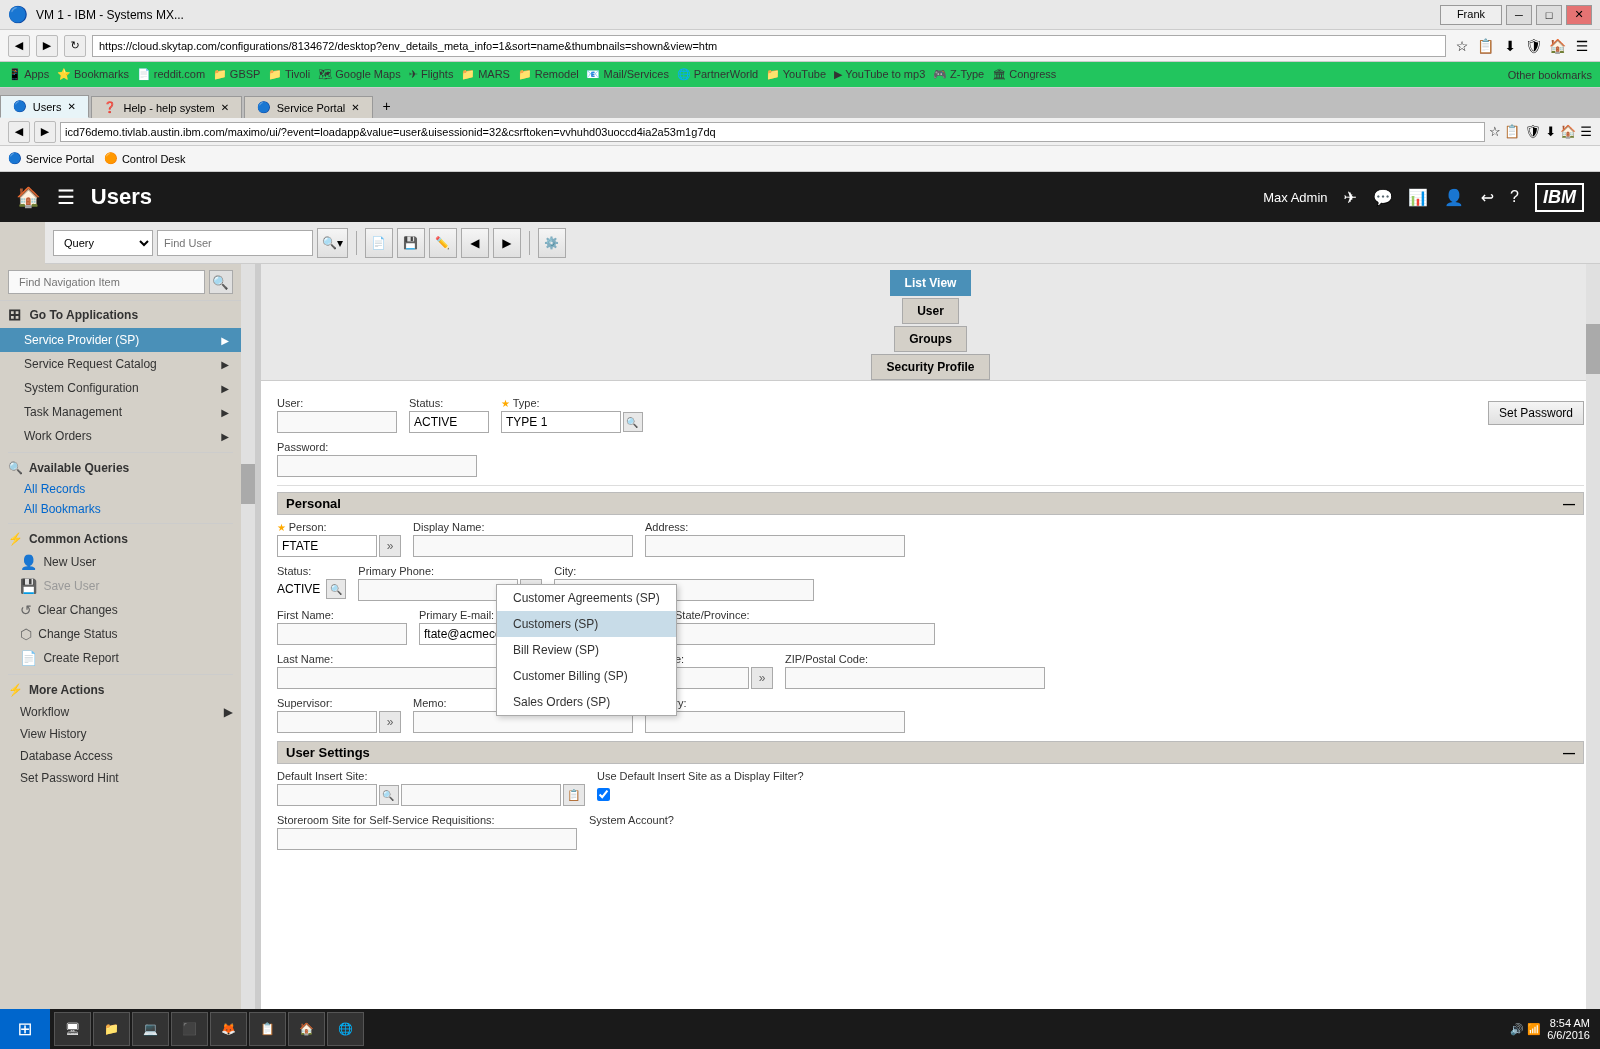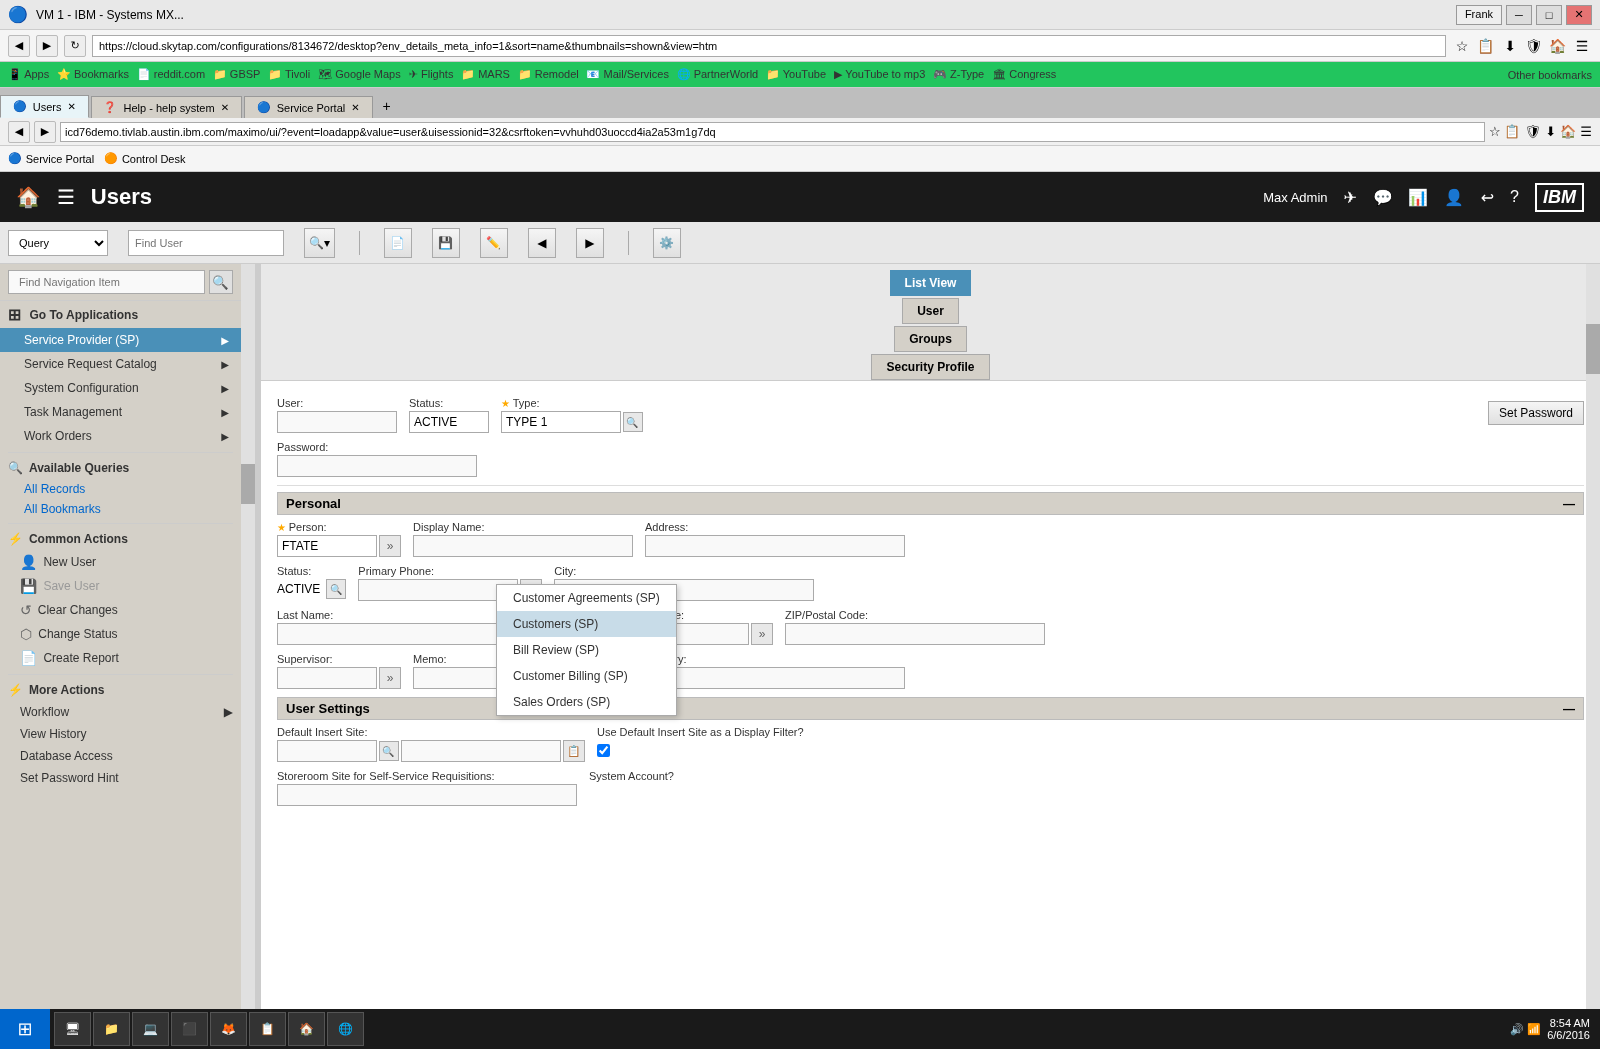--- a/index.html
+++ b/index.html
@@ -42,21 +42,21 @@
     .app-header { background: #1a1a1a; display: flex; align-items: center; padding: 0 16px; height: 50px; color: white; }
     .app-header-home { font-size: 20px; margin-right: 16px; cursor: pointer; color: white; }
     .app-header-menu { font-size: 20px; margin-right: 16px; cursor: pointer; color: white; }
     .app-header-title { font-size: 22px; font-weight: bold; color: white; flex: 1; }
     .app-header-right { display: flex; align-items: center; gap: 16px; }
     .app-header-user { color: white; font-size: 13px; }
     .header-icon { color: white; font-size: 16px; cursor: pointer; }
     .ibm-logo { color: white; font-size: 18px; font-weight: bold; font-style: italic; border: 2px solid white; padding: 2px 6px; cursor: pointer; }
 
     
-    .toolbar { background: #e8e8e8; display: flex; align-items: center; padding: 4px 8px; height: 42px; gap: 20px; border-bottom: 1px solid #ccc; }
+    .toolbar { background: #e8e8e8; display: flex; align-items: center; padding: 4px 8px; height: 42px; gap: 4px; border-bottom: 1px solid #ccc; margin-left: 45px; }
     .query-select { height: 26px; border: 1px solid #aaa; padding: 0 6px; font-size: 11px; background: white; min-width: 100px; }
     .find-input { height: 26px; border: 1px solid #aaa; padding: 0 6px; font-size: 11px; min-width: 120px; }
     .toolbar-btn { height: 30px; min-width: 28px; border: 1px solid #aaa; background: linear-gradient(to bottom, #f5f5f5, #e0e0e0); cursor: pointer; font-size: 12px; display: flex; align-items: center; justify-content: center; padding: 0 4px; }
     .toolbar-sep { width: 1px; background: #aaa; height: 24px; margin: 0 4px; }
 
     
     .main-area { display: flex; height: calc(1049px - 50px - 42px - 30px - 32px - 26px - 30px - 28px - 26px); }
     .sidebar-search { display: flex; align-items: center; padding: 6px 8px; border-bottom: 1px solid #ccc; gap: 4px; }
     .sidebar-search input { flex: 1; height: 24px; border: 1px solid #aaa; padding: 0 10px; font-size: 11px; }
     .sidebar-search-btn { width: 24px; height: 24px; border: 1px solid #aaa; background: #e0e0e0; cursor: pointer; display: flex; align-items: center; justify-content: center; }
@@ -135,21 +135,21 @@
 <body>
 
 <div class="browser-chrome">
 
   <div class="title-bar">
     <div class="title-bar-left">
       <span style="font-size:16px;">🔵</span>
       <span>VM 1 - IBM - Systems MX...</span>
     </div>
     <div class="title-bar-right">
-      <span style="background:#eee; padding:2px 8px; border:1px solid #999; font-size:11px; cursor:pointer;">Frank</span>
+      <span style="background:#eee; padding:2px 16px; border:1px solid #999; font-size:11px; cursor:pointer;">Frank</span>
       <button class="win-btn">─</button>
       <button class="win-btn">□</button>
       <button class="win-btn close">✕</button>
     </div>
   </div>
 
   <div class="nav-bar">
     <button class="nav-btn">◀</button>
     <button class="nav-btn">▶</button>
     <button class="nav-btn">↻</button>
@@ -442,20 +442,37 @@
             <input class="form-input" style="width: 160px;">
             <button class="field-btn">📞</button>
           </div>
         </div>
         <div class="form-field">
           <span class="form-label">City:</span>
           <input class="form-input" style="width: 260px;">
         </div>
       </div>
 
+      <div class="form-row">
+        <div class="form-field">
+          <span class="form-label">First Name:</span>
+          <input class="form-input" style="width: 130px;">
+        </div>
+        <div class="form-field">
+          <span class="form-label">Primary E-mail:</span>
+          <div class="field-with-btn">
+            <input class="form-input filled" value="ftate@acmecorp.com" style="width: 220px;">
+            <button class="field-btn">✉</button>
+          </div>
+        </div>
+        <div class="form-field">
+          <span class="form-label">State/Province:</span>
+          <input class="form-input" style="width: 260px;">
+        </div>
+      </div>
 
       <div class="form-row">
         <div class="form-field">
           <span class="form-label">Last Name:</span>
           <input class="form-input" style="width: 300px;">
         </div>
         <div class="form-field">
           <span class="form-label">Workflow Delegate:</span>
           <div class="field-with-btn">
             <input class="form-input" style="width: 160px;">

